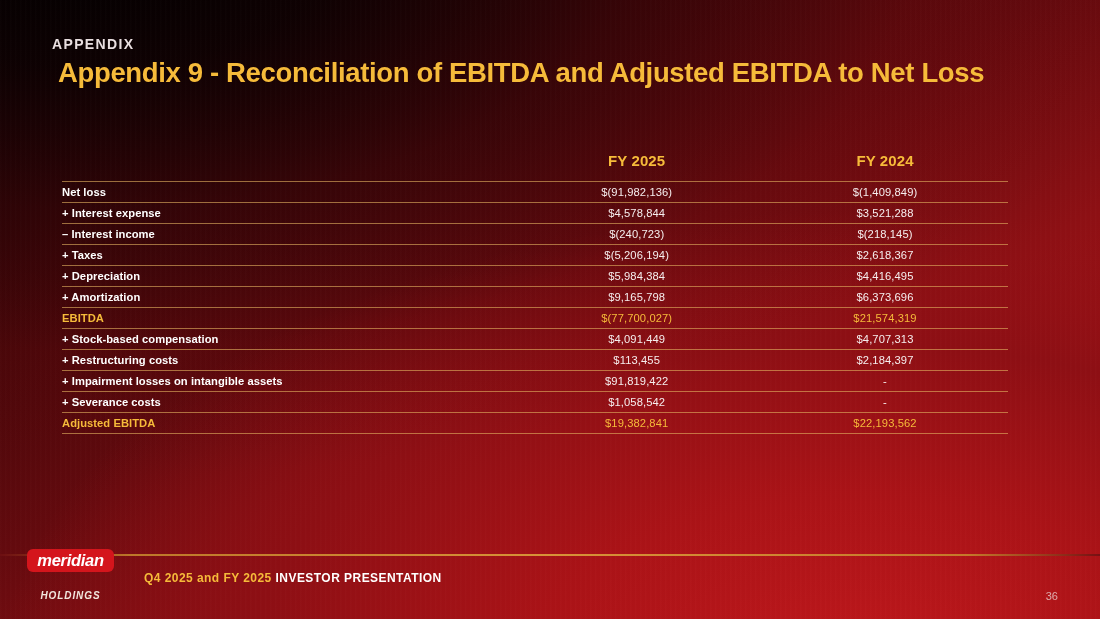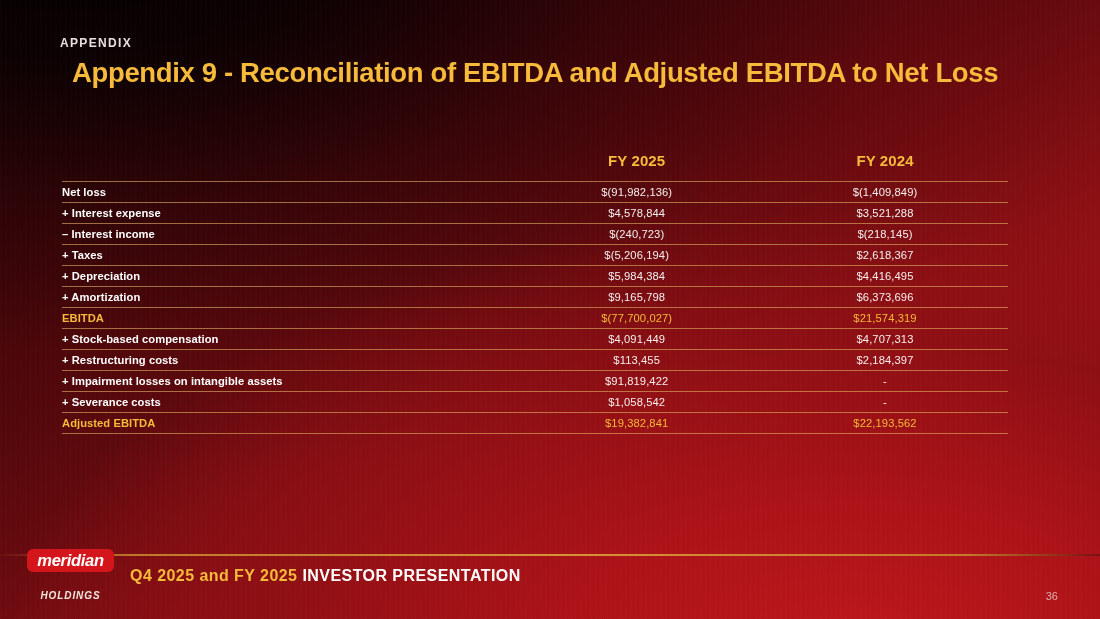--- a/index.html
+++ b/index.html
@@ -41,37 +41,36 @@
 
   .content {
     position: relative;
     z-index: 3;
     height: 100%;
   }
 
   
   .eyebrow {
     position: absolute;
-    left: 60px;
+    left: 52px;
     top: 36px;
-    font-size: 12px;
+    font-size: 14px;
     letter-spacing: 1.35px;
     font-weight: 600;
     color: #e9dfe0;
   }
   .title {
     position: absolute;
     left: 58px;
     top: 57px;
     font-size: 27.5px;
     font-weight: 700;
     letter-spacing: -0.35px;
     color: #f6bb3a;
     white-space: nowrap;
-    margin-left: 14px;
   }
   .subtitle {
     position: absolute;
     left: 58px;
     top: 94px;
     font-size: 20px;
     font-weight: 400;
     letter-spacing: -0.1px;
     color: #f3ecec;
     white-space: nowrap;
@@ -168,23 +167,23 @@
     display: block;
     margin-top: 18px;
     font-size: 10px;
     font-style: italic;
     font-weight: 700;
     letter-spacing: 0.9px;
     color: #f2e6dd;
   }
   .footer-text {
     position: absolute;
-    left: 130px;
+    left: 144px;
     bottom: 34px;
-    font-size: 16px;
+    font-size: 12px;
     font-weight: 700;
     letter-spacing: 0.45px;
     white-space: nowrap;
     margin-top: 17px;
   }
   .footer-text .gold { color: #f6bb3a; }
   .footer-text .white { color: #ffffff; font-weight: 600; }
   .page-num {
     position: absolute;
     right: 42px;

